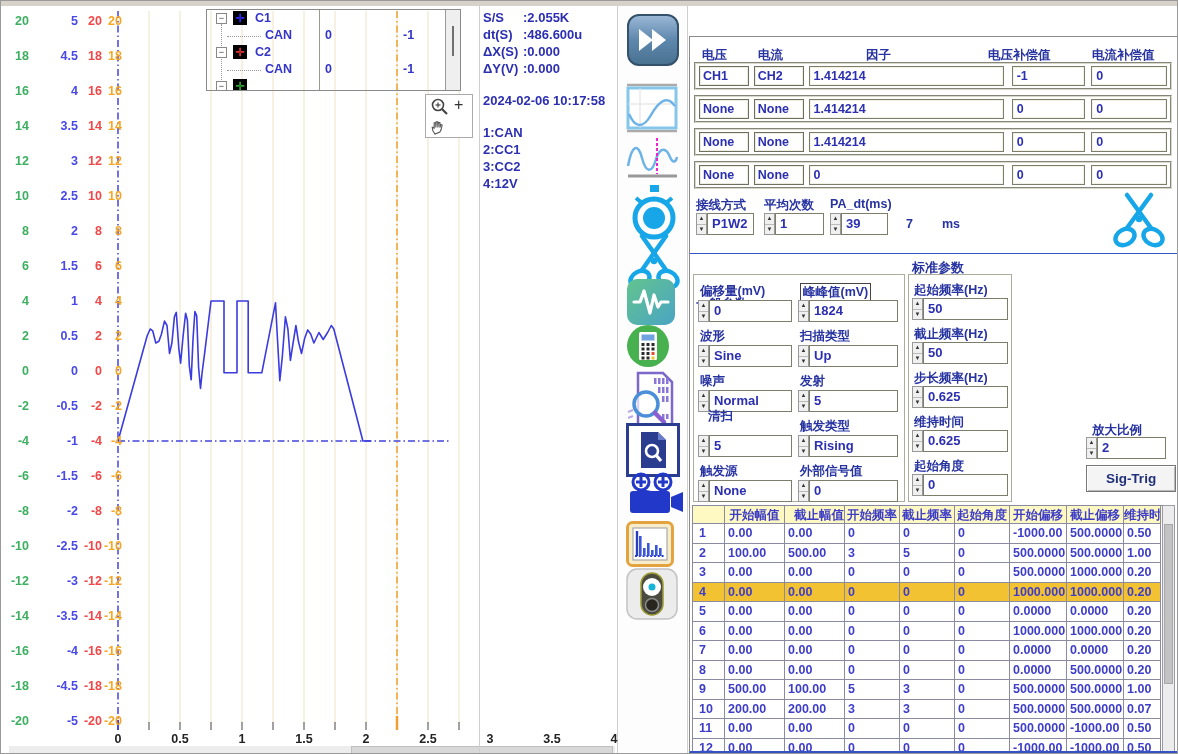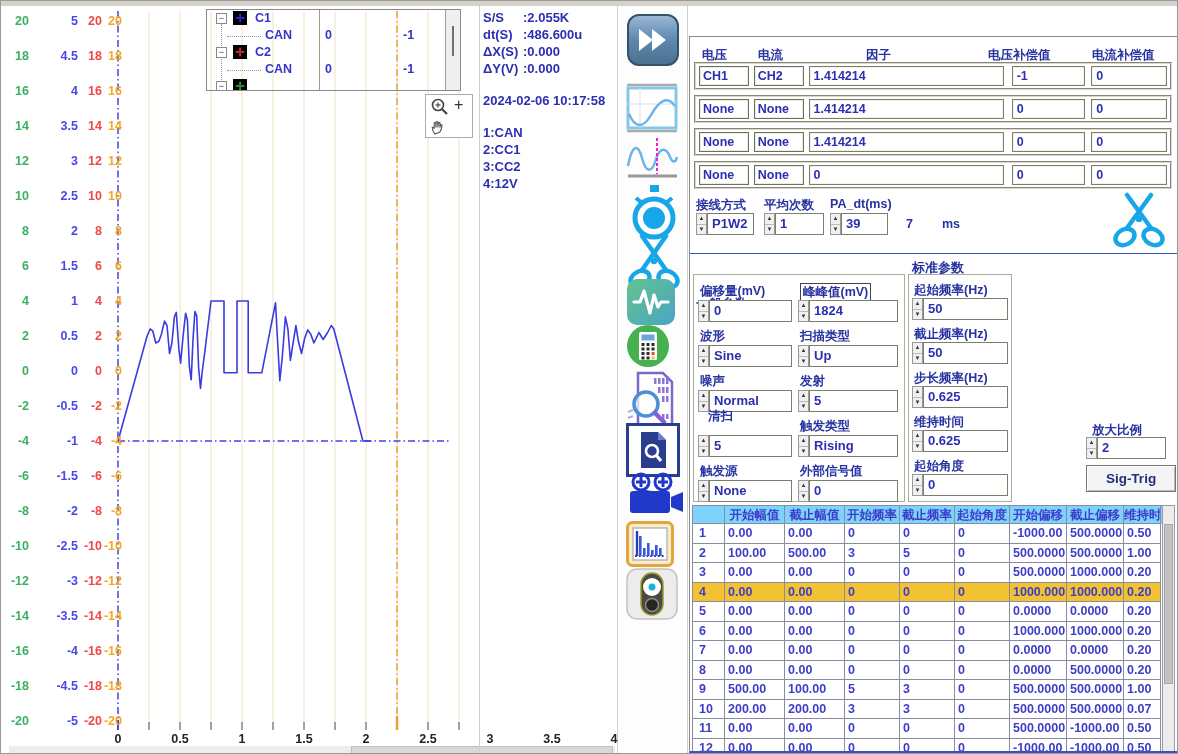--- a/index.html
+++ b/index.html
@@ -58,21 +58,21 @@
   .spin i:last-child{border-bottom:none;}
   .sf-box{flex:1;border:1px solid #7d7d6b;background:#fff;font-size:13px;font-weight:700;line-height:20px;padding-left:4px;color:#2b2fb0;white-space:nowrap;overflow:hidden;}
   .grp{position:absolute;border:1px solid #adad9d;box-shadow:1px 1px 0 #fff inset;}
   .grp-title{position:absolute;font-size:13px;font-weight:700;color:#2733a0;}
   .focusbox{border:1px solid #444;padding:0 2px;}
   #sep1{position:absolute;left:0;width:100%;height:1px;background:#3355cc;}
   #sigtrig{position:absolute;border:1px solid #777;background:#f4f4f4;box-shadow:1px 1px 0 #fff inset,-1px -1px 0 #b9b9b9 inset;font-size:13.5px;font-weight:700;color:#21307a;text-align:center;cursor:pointer;}
   
   #segtable{position:absolute;left:2px;top:468px;width:470px;border-top:1px solid #8a8aa0;border-left:1px solid #8a8aa0;font-size:12.5px;font-weight:700;color:#3d3dc8;}
   .seg-row{display:flex;height:19.5px;}
-  .seg-row.hd{height:18px;background:#7dd3fc;}
+  .seg-row.hd{height:18px;background:#fef9c3;}
   .seg-cell{border-right:1px solid #8a8aa0;border-bottom:1px solid #8a8aa0;line-height:18px;padding-left:3px;white-space:nowrap;overflow:hidden;}
   .seg-cell.c0{text-align:left;padding-left:6px;}
   .seg-row.hd .seg-cell{text-align:center;padding-left:0;}
   .seg-row.sel .seg-cell{background:#f2c233;}
   #segscroll{position:absolute;left:472px;top:468px;width:13px;height:247px;background:#ececec;border:1px solid #9a9aa8;}
   #segthumb{position:absolute;left:1px;top:18px;width:9px;height:160px;background:#c2c2c2;border:1px solid #a8a8a8;}
 </style>
 </head>
 <body>
 
@@ -662,21 +662,21 @@
           <i>▼</i>
         </span>
       <span class="sf-box">2</span>
     </div>
     <div id="sigtrig" style="left:396px;top:428px;width:90px;height:27px;line-height:25px;">Sig-Trig</div>
 
     <div id="segtable">
         <div class="seg-row hd">
           <span class="seg-cell" style="width: 32px;"></span>
           <span class="seg-cell" style="width: 60px;">开始幅值</span>
-          <span class="seg-cell" style="width: 60px;">截止幅值</span>
+          <span class="seg-cell" style="width: 60px; text-align: right;">截止幅值</span>
           <span class="seg-cell" style="width: 55px;">开始频率</span>
           <span class="seg-cell" style="width: 55px;">截止频率</span>
           <span class="seg-cell" style="width: 55px;">起始角度</span>
           <span class="seg-cell" style="width: 57px;">开始偏移</span>
           <span class="seg-cell" style="width: 57px;">截止偏移</span>
           <span class="seg-cell" style="width: 37px;">维持时间</span>
         </div>
         <div class="seg-row">
           <span class="seg-cell c0" style="width: 32px;">1</span>
           <span class="seg-cell" style="width: 60px;">0.00</span>

